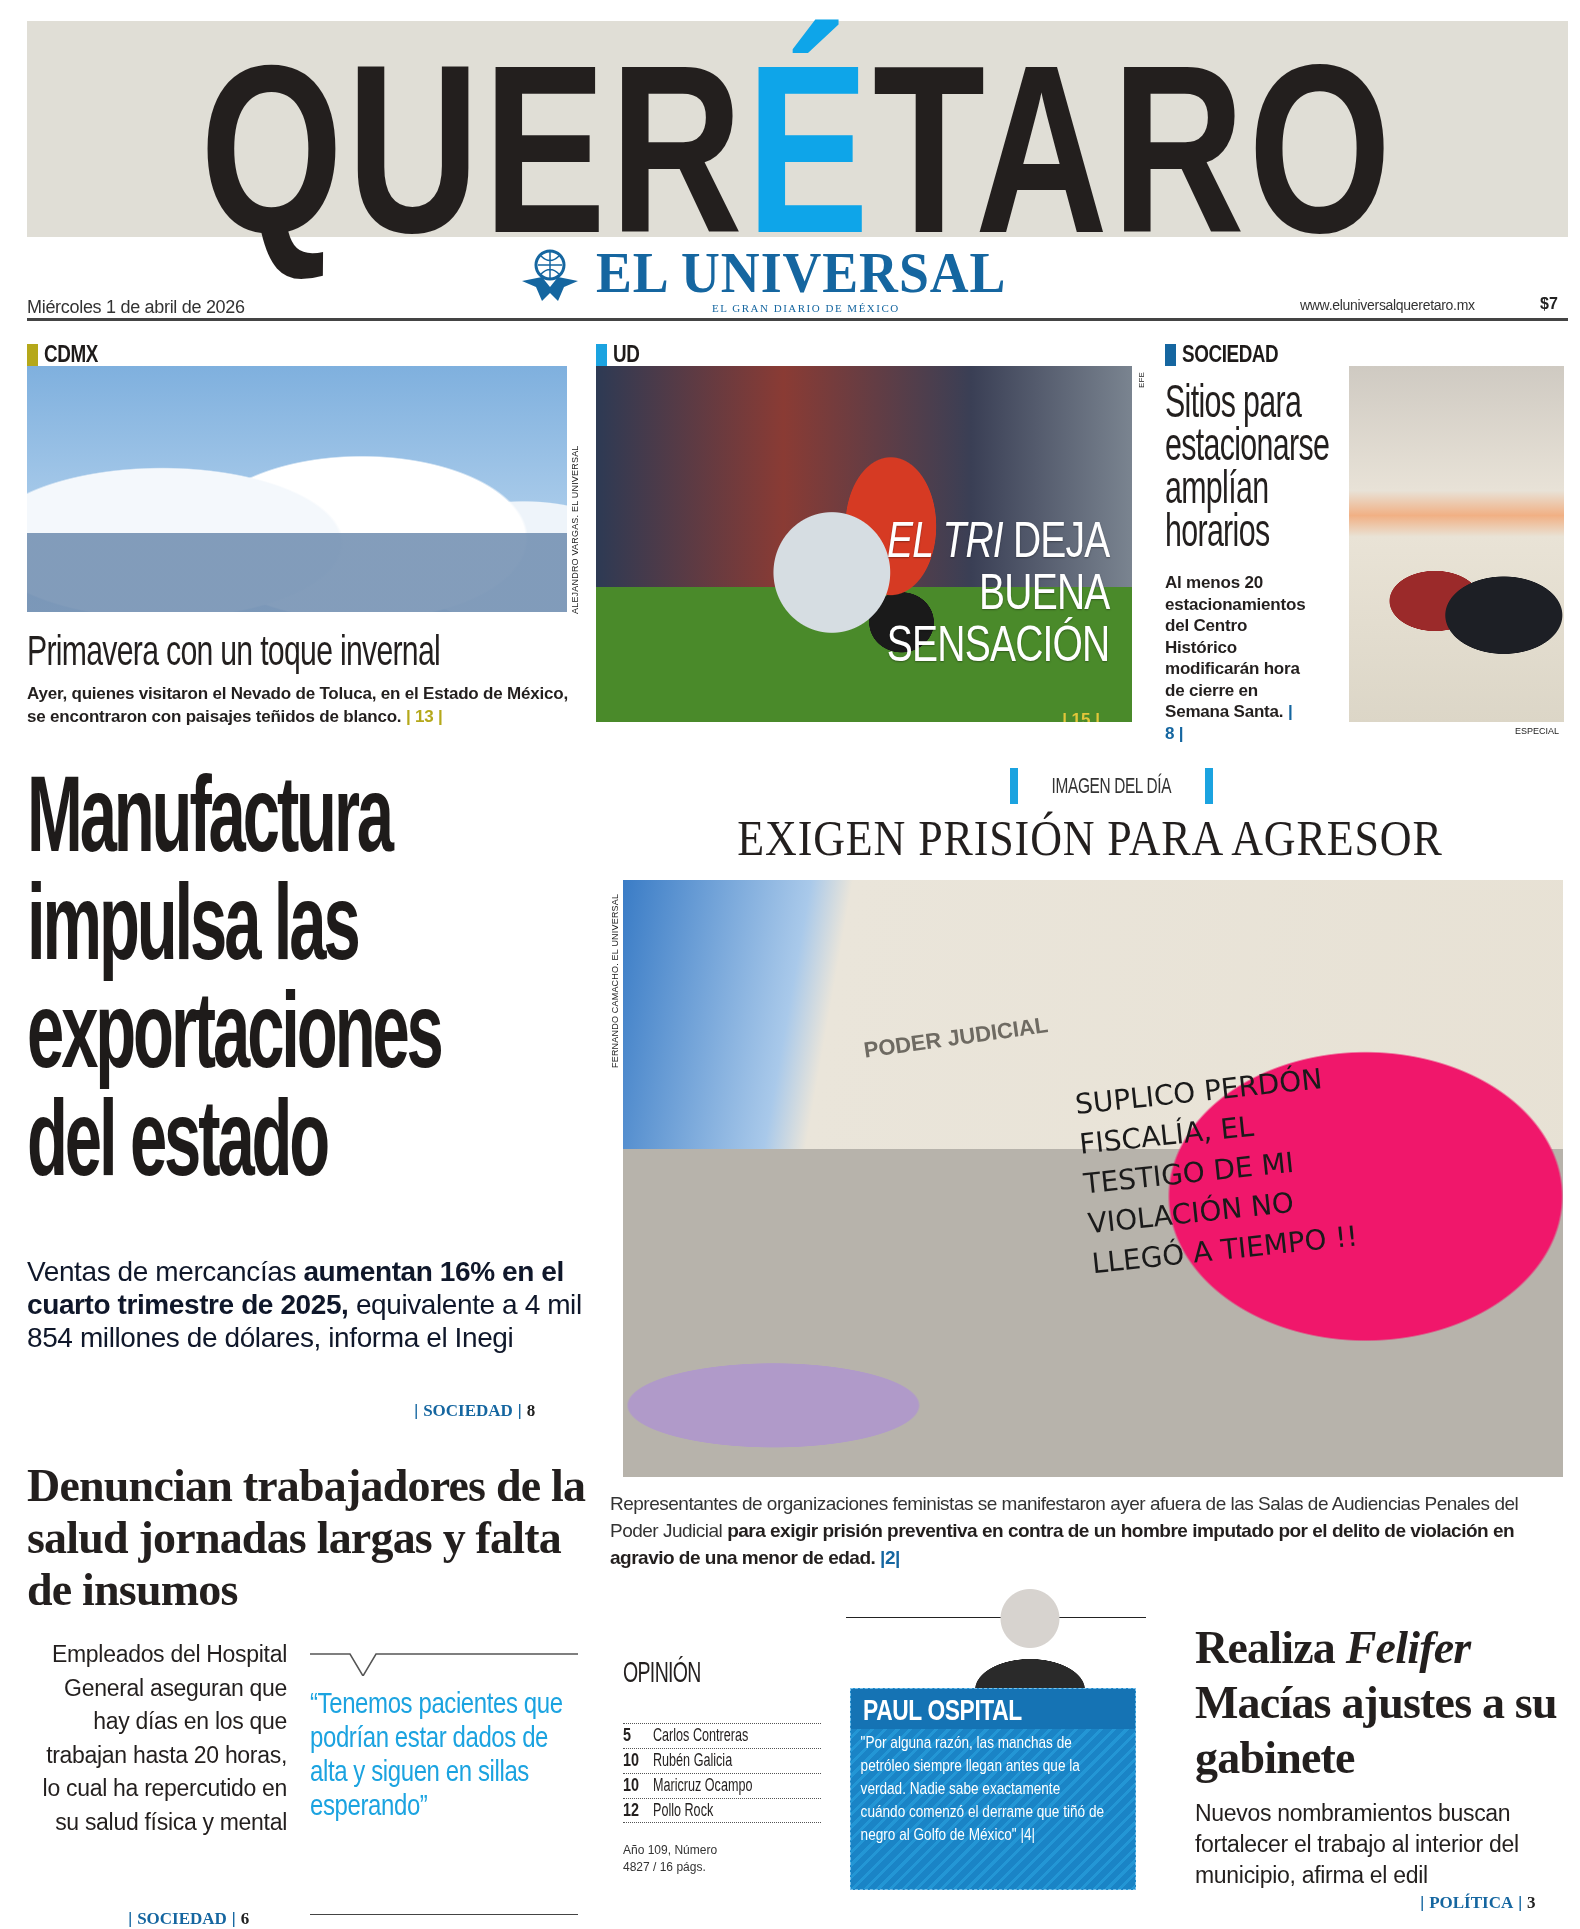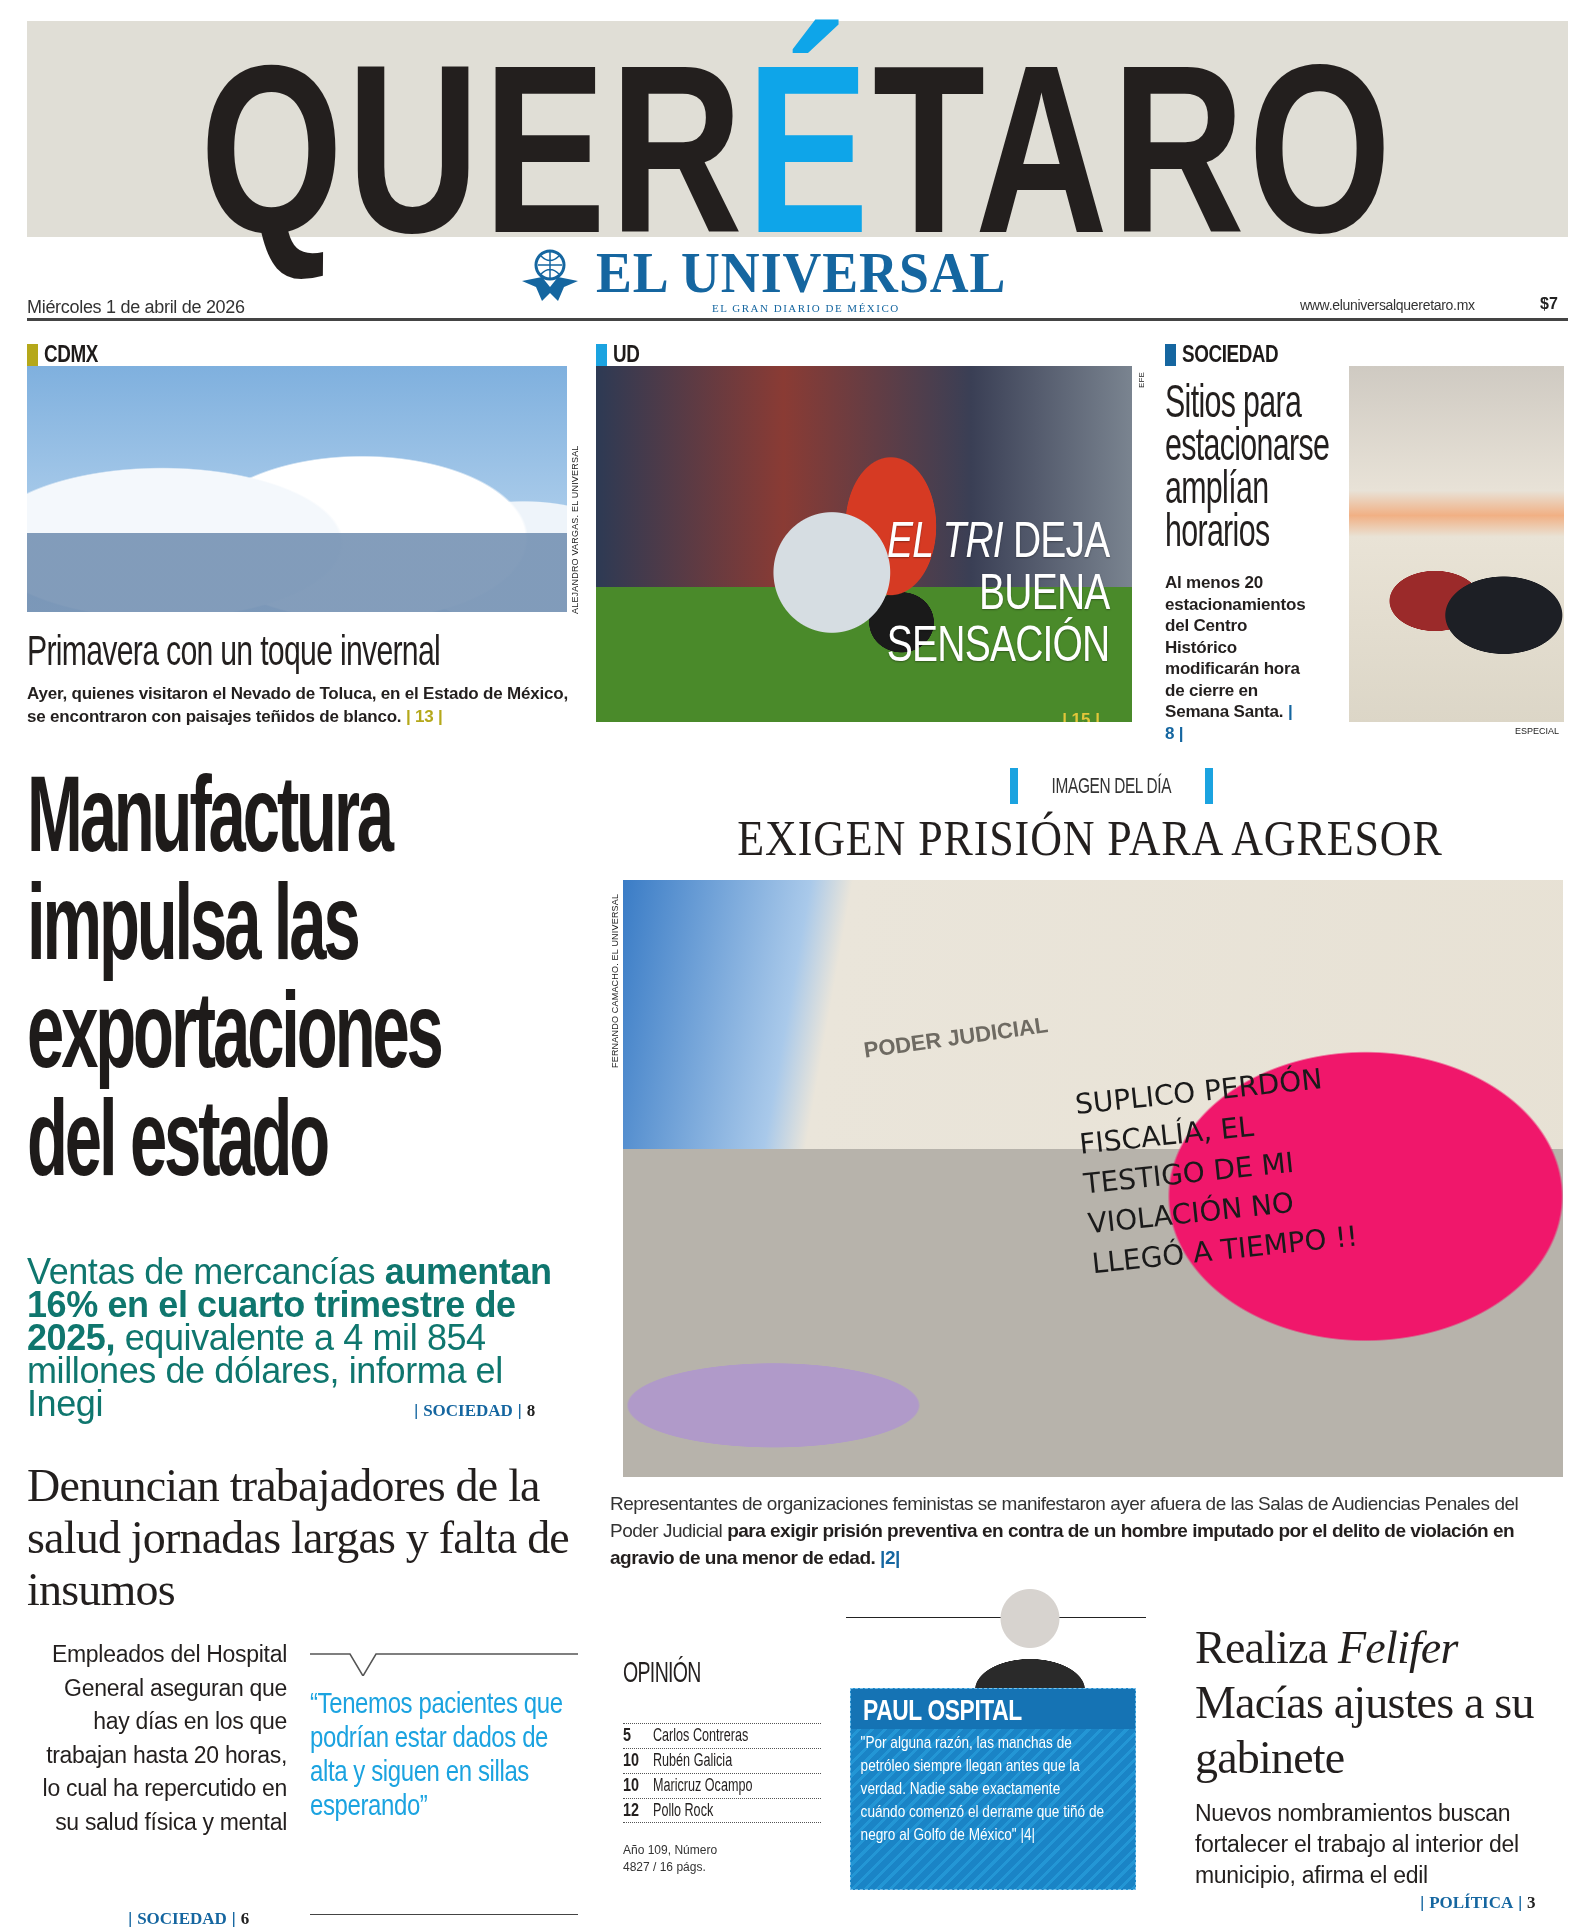--- a/index.html
+++ b/index.html
@@ -118,29 +118,29 @@
   
   .main-head {
     left: 27px; top: 760px; width: 590px;
     font-family: "Liberation Sans", sans-serif; font-weight: 700;
     font-size: 108px; line-height: 108px; letter-spacing: -5px; color: #1e1b1a;
     transform: scaleX(0.62); transform-origin: left top;
     white-space: nowrap;
   }
   .main-dek {
     left: 27px; top: 1255px; width: 560px;
-    font-size: 36px; line-height: 33px; color: #0f766e; letter-spacing: -0.4px;
+    font-size: 28px; line-height: 33px; color: #0f172a; letter-spacing: -0.4px;
   }
   .main-dek b { font-weight: 700; }
   .ref-line { font-family: "Liberation Serif", serif; font-weight: 700; font-size: 17px; color: #1566a0; }
   .ref-line .num { color: #222; }
   .ref-line .bar { color: #1566a0; font-family: "Liberation Sans", sans-serif; font-weight: 400; }
 
   .serif-head {
-    font-family: "Liberation Serif", serif; font-weight: 400; color: #231f1e;
+    font-family: "Liberation Serif", serif; font-weight: 700; color: #231f1e;
     letter-spacing: -0.8px;
   }
 
   
   .idd-label { left: 1010px; top: 768px; display: flex; align-items: center; gap: 8px; }
   .idd-label .bar { width: 8px; height: 36px; background: #1ba3e0; }
   .idd-label .txt {
     font-size: 22px; color: #333; letter-spacing: -0.5px;
     transform: scaleX(0.7); transform-origin: center;
   }

